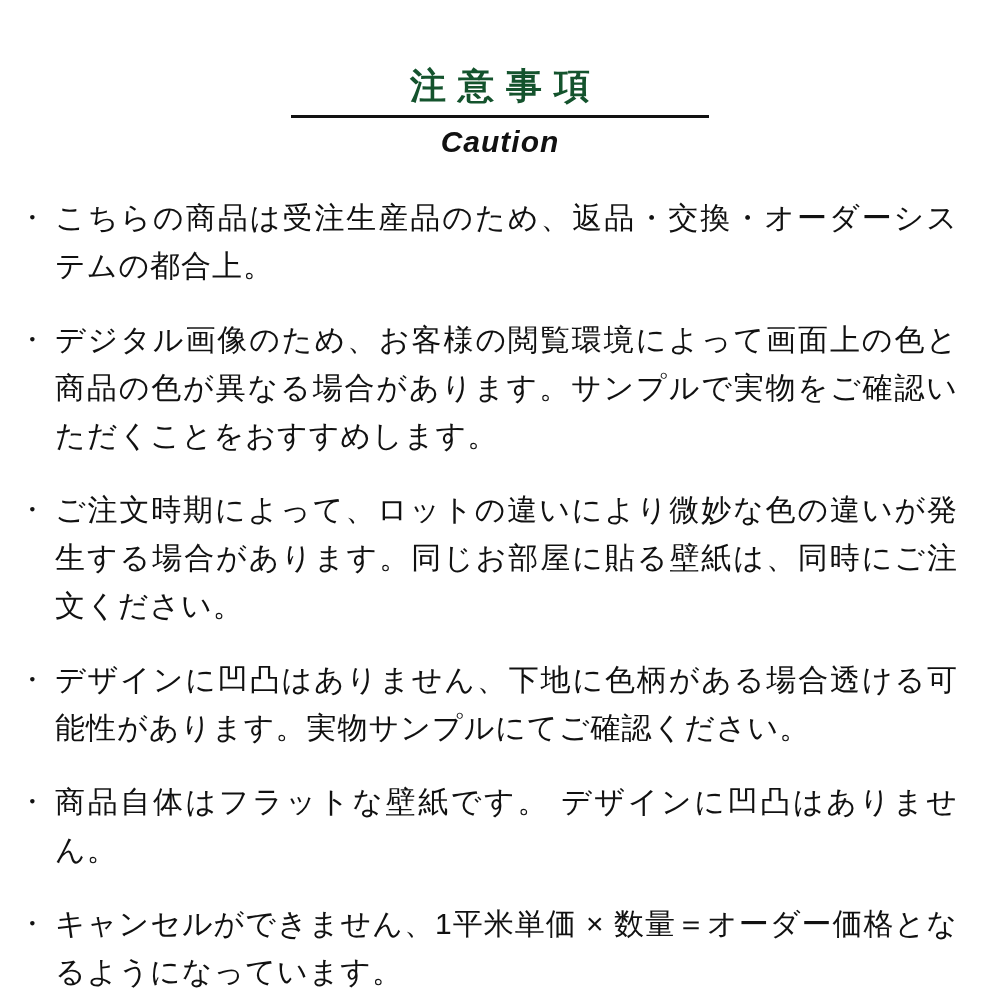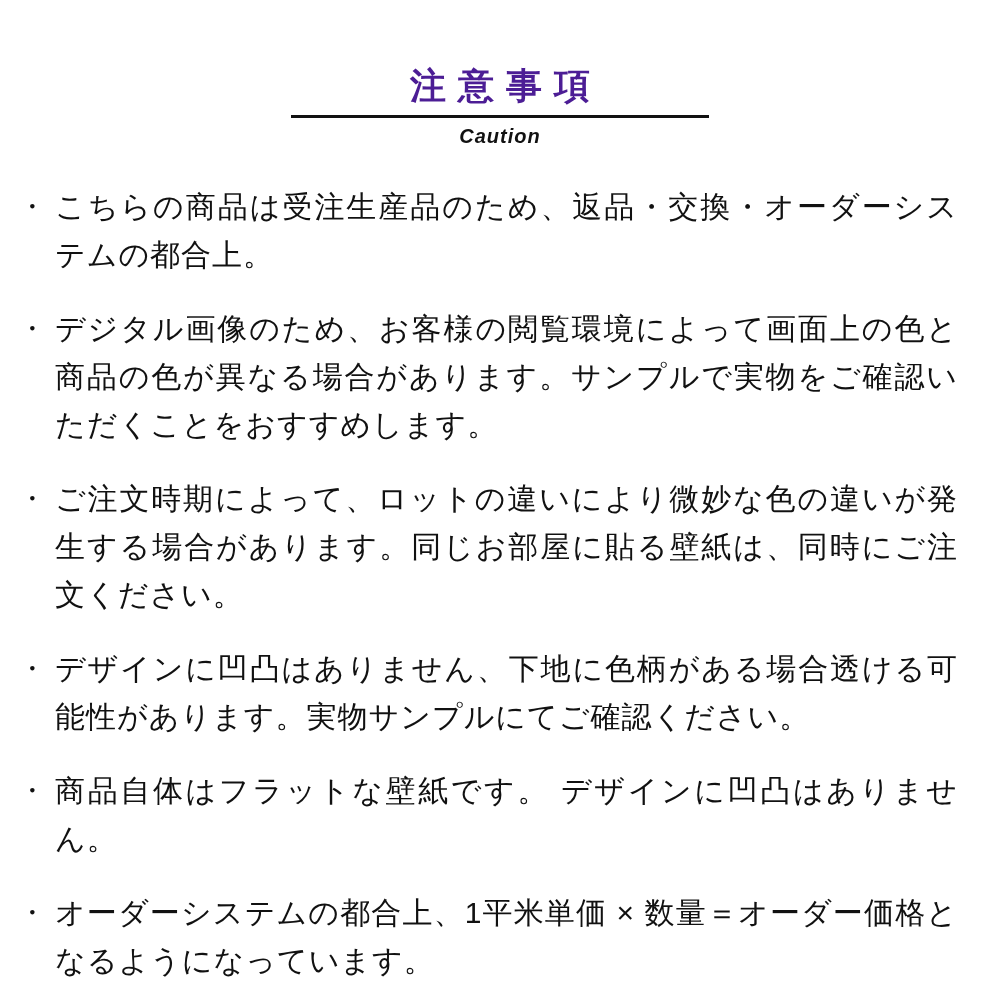--- a/index.html
+++ b/index.html
@@ -25,30 +25,30 @@
     text-align: center;
     padding-top: 66px;
   }
   .title {
     display: inline-block;
     font-size: 36px;
     font-weight: 700;
     letter-spacing: 12px;
     margin-right: -12px; 
     line-height: 1.1;
-    color: #4c1d95;
+    color: #14532d;
   }
   .divider {
     width: 418px;
     height: 3px;
     background: #111111;
     margin: 9px auto 7px auto;
   }
   .subtitle {
-    font-size: 20px;
+    font-size: 30px;
     font-style: italic;
     font-weight: 600;
     letter-spacing: 1px;
     line-height: 1.1;
     color: #111111;
   }
 
   
   .content {
     margin-top: 36px;
@@ -107,18 +107,18 @@
       <li class="caution-item">
         <span class="bullet">・</span>
         <span>デザインに凹凸はありません、下地に色柄がある場合透ける可能性があります。実物サンプルにてご確認ください。</span>
       </li>
       <li class="caution-item">
         <span class="bullet">・</span>
         <span>商品自体はフラットな壁紙です。 デザインに凹凸はありません。</span>
       </li>
       <li class="caution-item">
         <span class="bullet">・</span>
-        <span>オーダーシステムの都合上、1平米単価 × 数量＝オーダー価格となるようになっています。</span>
+        <span>キャンセルができません、1平米単価 × 数量＝オーダー価格となるようになっています。</span>
       </li>
     </ul>
   </div>
 
 </div>
 
 </body></html>

